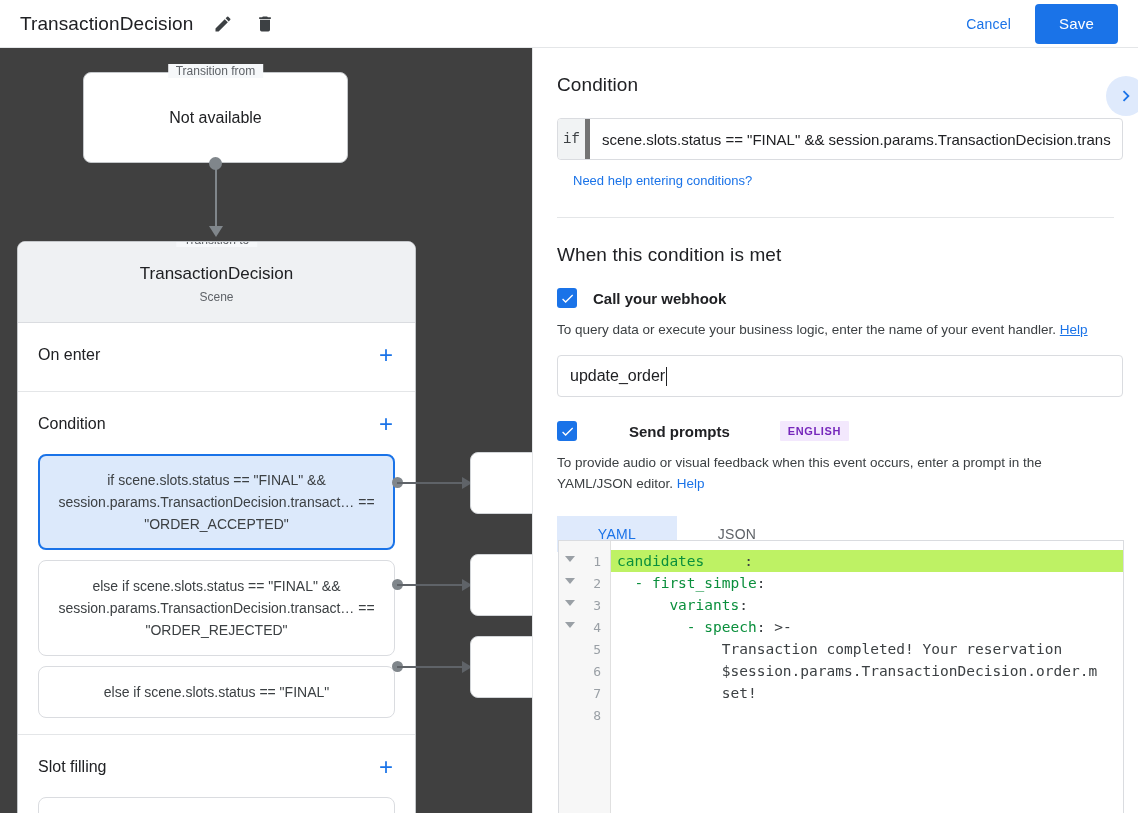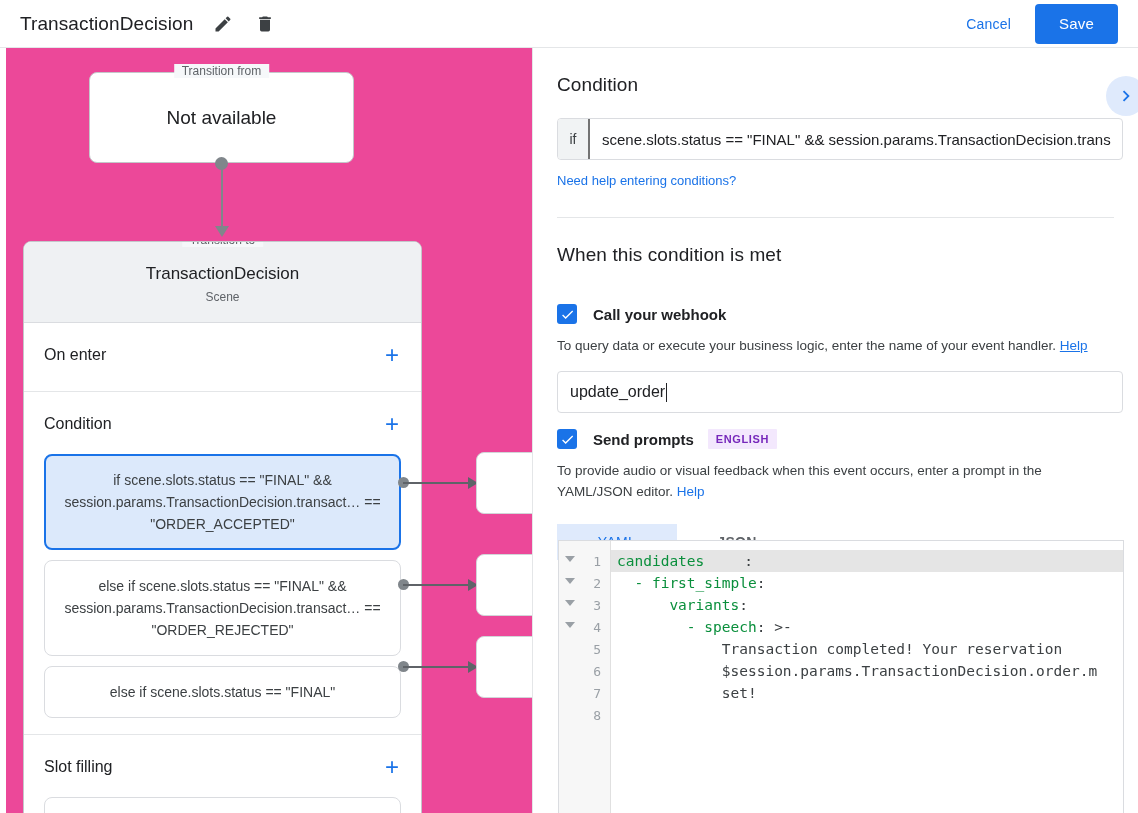--- a/index.html
+++ b/index.html
@@ -34,35 +34,35 @@
   .btn-save {
     margin-left: 12px; background: #1a73e8; color: #fff; border: none;
     border-radius: 4px; font-size: 15px; font-weight: 500; letter-spacing: .2px;
     padding: 0 24px; height: 40px; cursor: pointer;
     font-family: "Liberation Sans", sans-serif;
   }
 
   
   .canvas {
     position: absolute; top: 48px; left: 0; width: 532px; height: 765px;
-    background: #ec4899; overflow: hidden; margin-left: 6px;
+    background: #404040; overflow: hidden;
   }
   .fieldset-box {
     position: absolute; border: 1px solid #c4c7ca; border-radius: 8px;
     background: #fff;
   }
   .fieldset-legend {
     position: absolute; top: -9px; left: 50%; transform: translateX(-50%);
     background: #f6f8fa; padding: 0 8px; font-size: 12px; color: #5f6368;
     white-space: nowrap;
   }
   .box-from { left: 83px; top: 24px; width: 265px; height: 91px; }
   .box-from .inner {
     display: flex; align-items: center; justify-content: center;
-    height: 100%; font-size: 19px; color: #202124;
+    height: 100%; font-size: 16px; color: #202124;
   }
 
   .connector-v {
     position: absolute; left: 215px; top: 115px; width: 2px; height: 70px;
     background: #80868b;
   }
   .connector-dot {
     position: absolute; left: 209px; top: 109px; width: 13px; height: 13px;
     border-radius: 50%; background: #80868b;
   }
@@ -144,37 +144,37 @@
     cursor: pointer;
   }
   .chevron-fab svg { fill: #1a73e8; }
 
   .if-field {
     margin-top: 22px; display: flex; height: 42px;
     border: 1px solid #dadce0; border-radius: 4px; overflow: hidden;
     width: 566px;
   }
   .if-prefix {
-    width: 32px; background: #f1f3f4; border-right: 2px solid #737373;
+    width: 32px; background: #f1f3f4; border-right: 5px solid #737373;
     display: flex; align-items: center; justify-content: center;
-    font-size: 14px; color: #3c4043;
+    font-size: 14px; color: #3c4043; font-family: Liberation Mono, monospace;
   }
   .if-value {
     flex: 1; display: flex; align-items: center; padding-left: 12px;
     font-size: 15px; color: #202124; white-space: nowrap; overflow: hidden;
   }
   .help-link {
     display: inline-block; margin-top: 13px;
-    color: #1a73e8; font-size: 13px; text-decoration: none; cursor: pointer;
+    color: #1a73e8; font-size: 13px; text-decoration: none; cursor: pointer; margin-left: 16px;
   }
   .rp-divider { margin-top: 28px; border-top: 1px solid #e4e6e8; }
 
   .met-title { font-size: 19px; color: #202124; padding-top: 26px; letter-spacing: .1px; }
 
-  .check-row { display: flex; align-items: center; margin-top: 38px; }
+  .check-row { display: flex; align-items: center; margin-top: 22px; }
   .checkbox {
     width: 20px; height: 20px; border-radius: 3px; background: #1a73e8;
     display: flex; align-items: center; justify-content: center; cursor: pointer;
     flex: 0 0 auto;
   }
   .checkbox svg { fill: #fff; }
   .check-label { margin-left: 16px; font-size: 15px; font-weight: bold; color: #202124; }
   .badge {
     margin-left: 14px; background: #f3e8fd; color: #7627bb;
     font-size: 11px; font-weight: bold; letter-spacing: .6px;
@@ -194,21 +194,21 @@
     font-size: 16px; color: #202124; cursor: text;
   }
   .caret {
     display: inline-block; width: 1px; height: 19px; background: #202124;
     margin-left: 1px;
   }
 
   .tabs { display: flex; margin-top: 22px; }
   .tab {
     width: 120px; height: 36px; display: flex; align-items: center; justify-content: center;
-    font-size: 14px; color: #5f6368; cursor: pointer; letter-spacing: .3px; font-weight: bold;
+    font-size: 14px; color: #5f6368; cursor: pointer; letter-spacing: .3px;
   }
   .tab.active { background: #dfeafc; color: #1a73e8; font-weight: 500; }
 
   .editor {
     position: absolute; left: 557px; top: 540px; width: 566px; height: 273px;
     border: 1px solid #dadce0; border-bottom: none;
     background: #fff; display: flex; overflow: hidden;
     font-family: "DejaVu Sans Mono", monospace;
   }
   .gutter {
@@ -225,21 +225,21 @@
     border-right: 5px solid transparent; border-top: 6px solid #9aa0a6;
     cursor: pointer;
   }
   .code {
     flex: 1; padding-top: 9px; overflow: hidden; position: relative;
   }
   .cline {
     height: 22px; display: flex; align-items: center; white-space: pre;
     font-size: 14.5px; color: #202124; padding-left: 6px;
   }
-  .cline.hl { background: #e5e5e5; gap: 40px; }
+  .cline.hl { background: #bef264; gap: 40px; }
   .k { color: #0a8f3c; }
   .p { color: #3c4043; }
 </style>
 </head>
 <body>
 
 <div id="app">
 
   <div class="topbar">
     <div class="app-title">TransactionDecision</div>
@@ -358,21 +358,21 @@
       </div>
       <div class="hint">
         <span>To query data or execute your business logic, enter the name of your event handler.</span>
         <a>Help</a>
       </div>
       <div class="text-input">
         <span>update_order</span>
           <span class="caret"></span>
       </div>
 
-      <div class="check-row" style="margin-top:16px;">
+      <div class="check-row" style="margin-top:24px;gap:36px;">
         <div class="checkbox">
           <svg width="15" height="15" viewBox="0 0 24 24">
               <path d="M9 16.17 4.83 12l-1.42 1.41L9 19 21 7l-1.41-1.41z"></path>
             </svg>
         </div>
         <div class="check-label">Send prompts</div>
         <div class="badge">ENGLISH</div>
       </div>
       <div class="hint">
         <span>To provide audio or visual feedback when this event occurs, enter a prompt in the YAML/JSON editor.</span>

